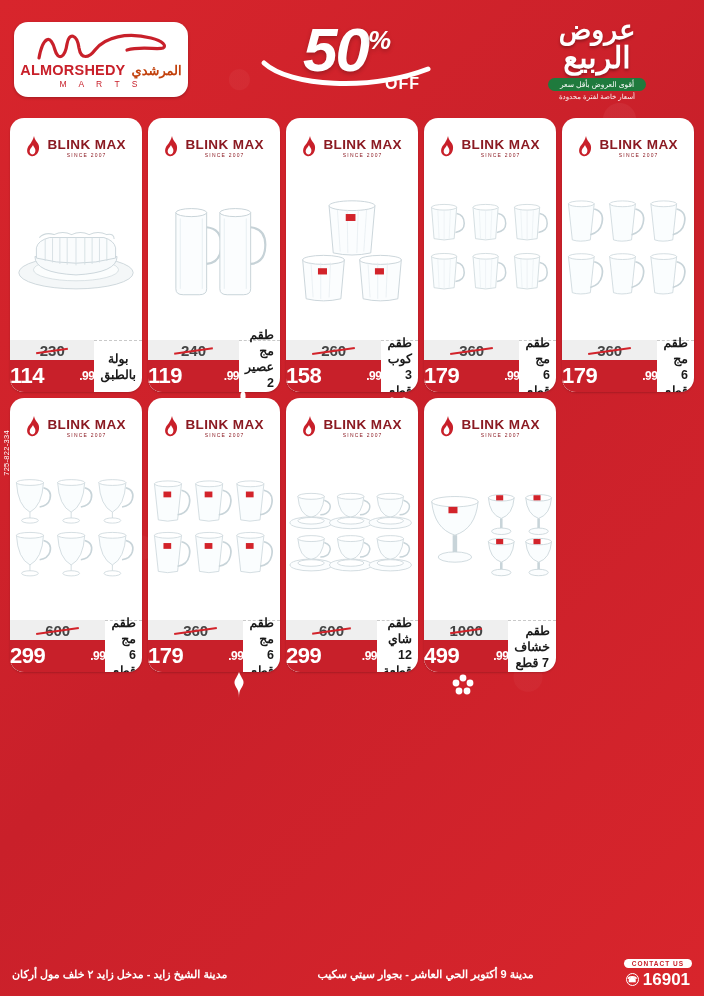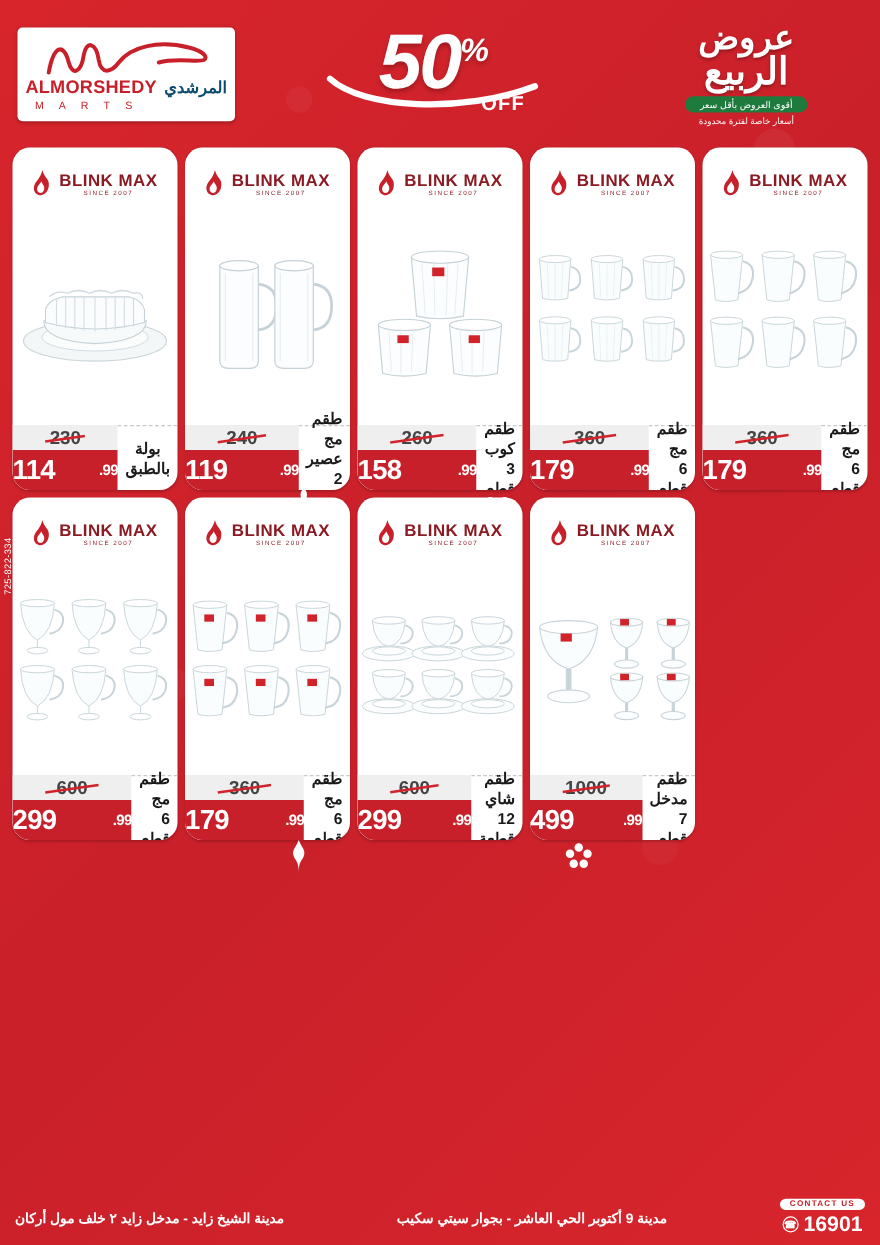--- a/index.html
+++ b/index.html
@@ -29,43 +29,44 @@
   .header {
     position: relative;
     height: 118px;
     display: flex;
     align-items: center;
     justify-content: space-between;
     padding: 0 14px;
   }
   .logo-box {
     background: #ffffff;
-    border-radius: 4px;
+    border-radius: 14px;
     padding: 6px 14px 8px 14px;
     width: 174px;
+    text-align: center;
     box-shadow: 0 1px 3px rgba(0,0,0,0.25);
   }
   .logo-mark {
     font-size: 30px;
     line-height: 30px;
     color: #c8202a;
     font-weight: bold;
     letter-spacing: -2px;
     position: relative;
     height: 34px;
   }
   .logo-mark svg { display:block; margin: 0 auto; }
   .logo-name {
     display: flex; align-items: baseline; justify-content: center; gap: 6px;
   }
   .logo-name .en {
     font-size: 14.5px; font-weight: bold; color: #c8202a; letter-spacing: 0.2px;
   }
   .logo-name .ar {
-    font-size: 13px; font-weight: bold; color: #0c4a6e; direction: rtl;
+    font-size: 13px; font-weight: bold; color: #c2410c; direction: rtl;
   }
   .logo-sub {
     font-size: 8.5px; color: #c8202a; letter-spacing: 5px; margin-top: 1px;
   }
 
   .fifty {
     position: relative;
     width: 180px; height: 100px;
     color: #fff;
     text-align: center;
@@ -886,21 +887,21 @@
           <div class="oldprice">
             <span>1000</span>
               <span class="strike"></span>
           </div>
           <div class="newprice">
             <span>499</span>
               <span class="cents">.99</span>
           </div>
         </div>
         <div class="desc">
-          <span>طقم مدخل</span>
+          <span>طقم خشاف</span>
           <span>7 قطع</span>
         </div>
       </div>
     </div>
 
   </div>
 
   <div class="deco" style="left:232px; top:392px;">
     <svg width="22" height="22" viewBox="0 0 22 22">
       <g fill="#ffffff">

